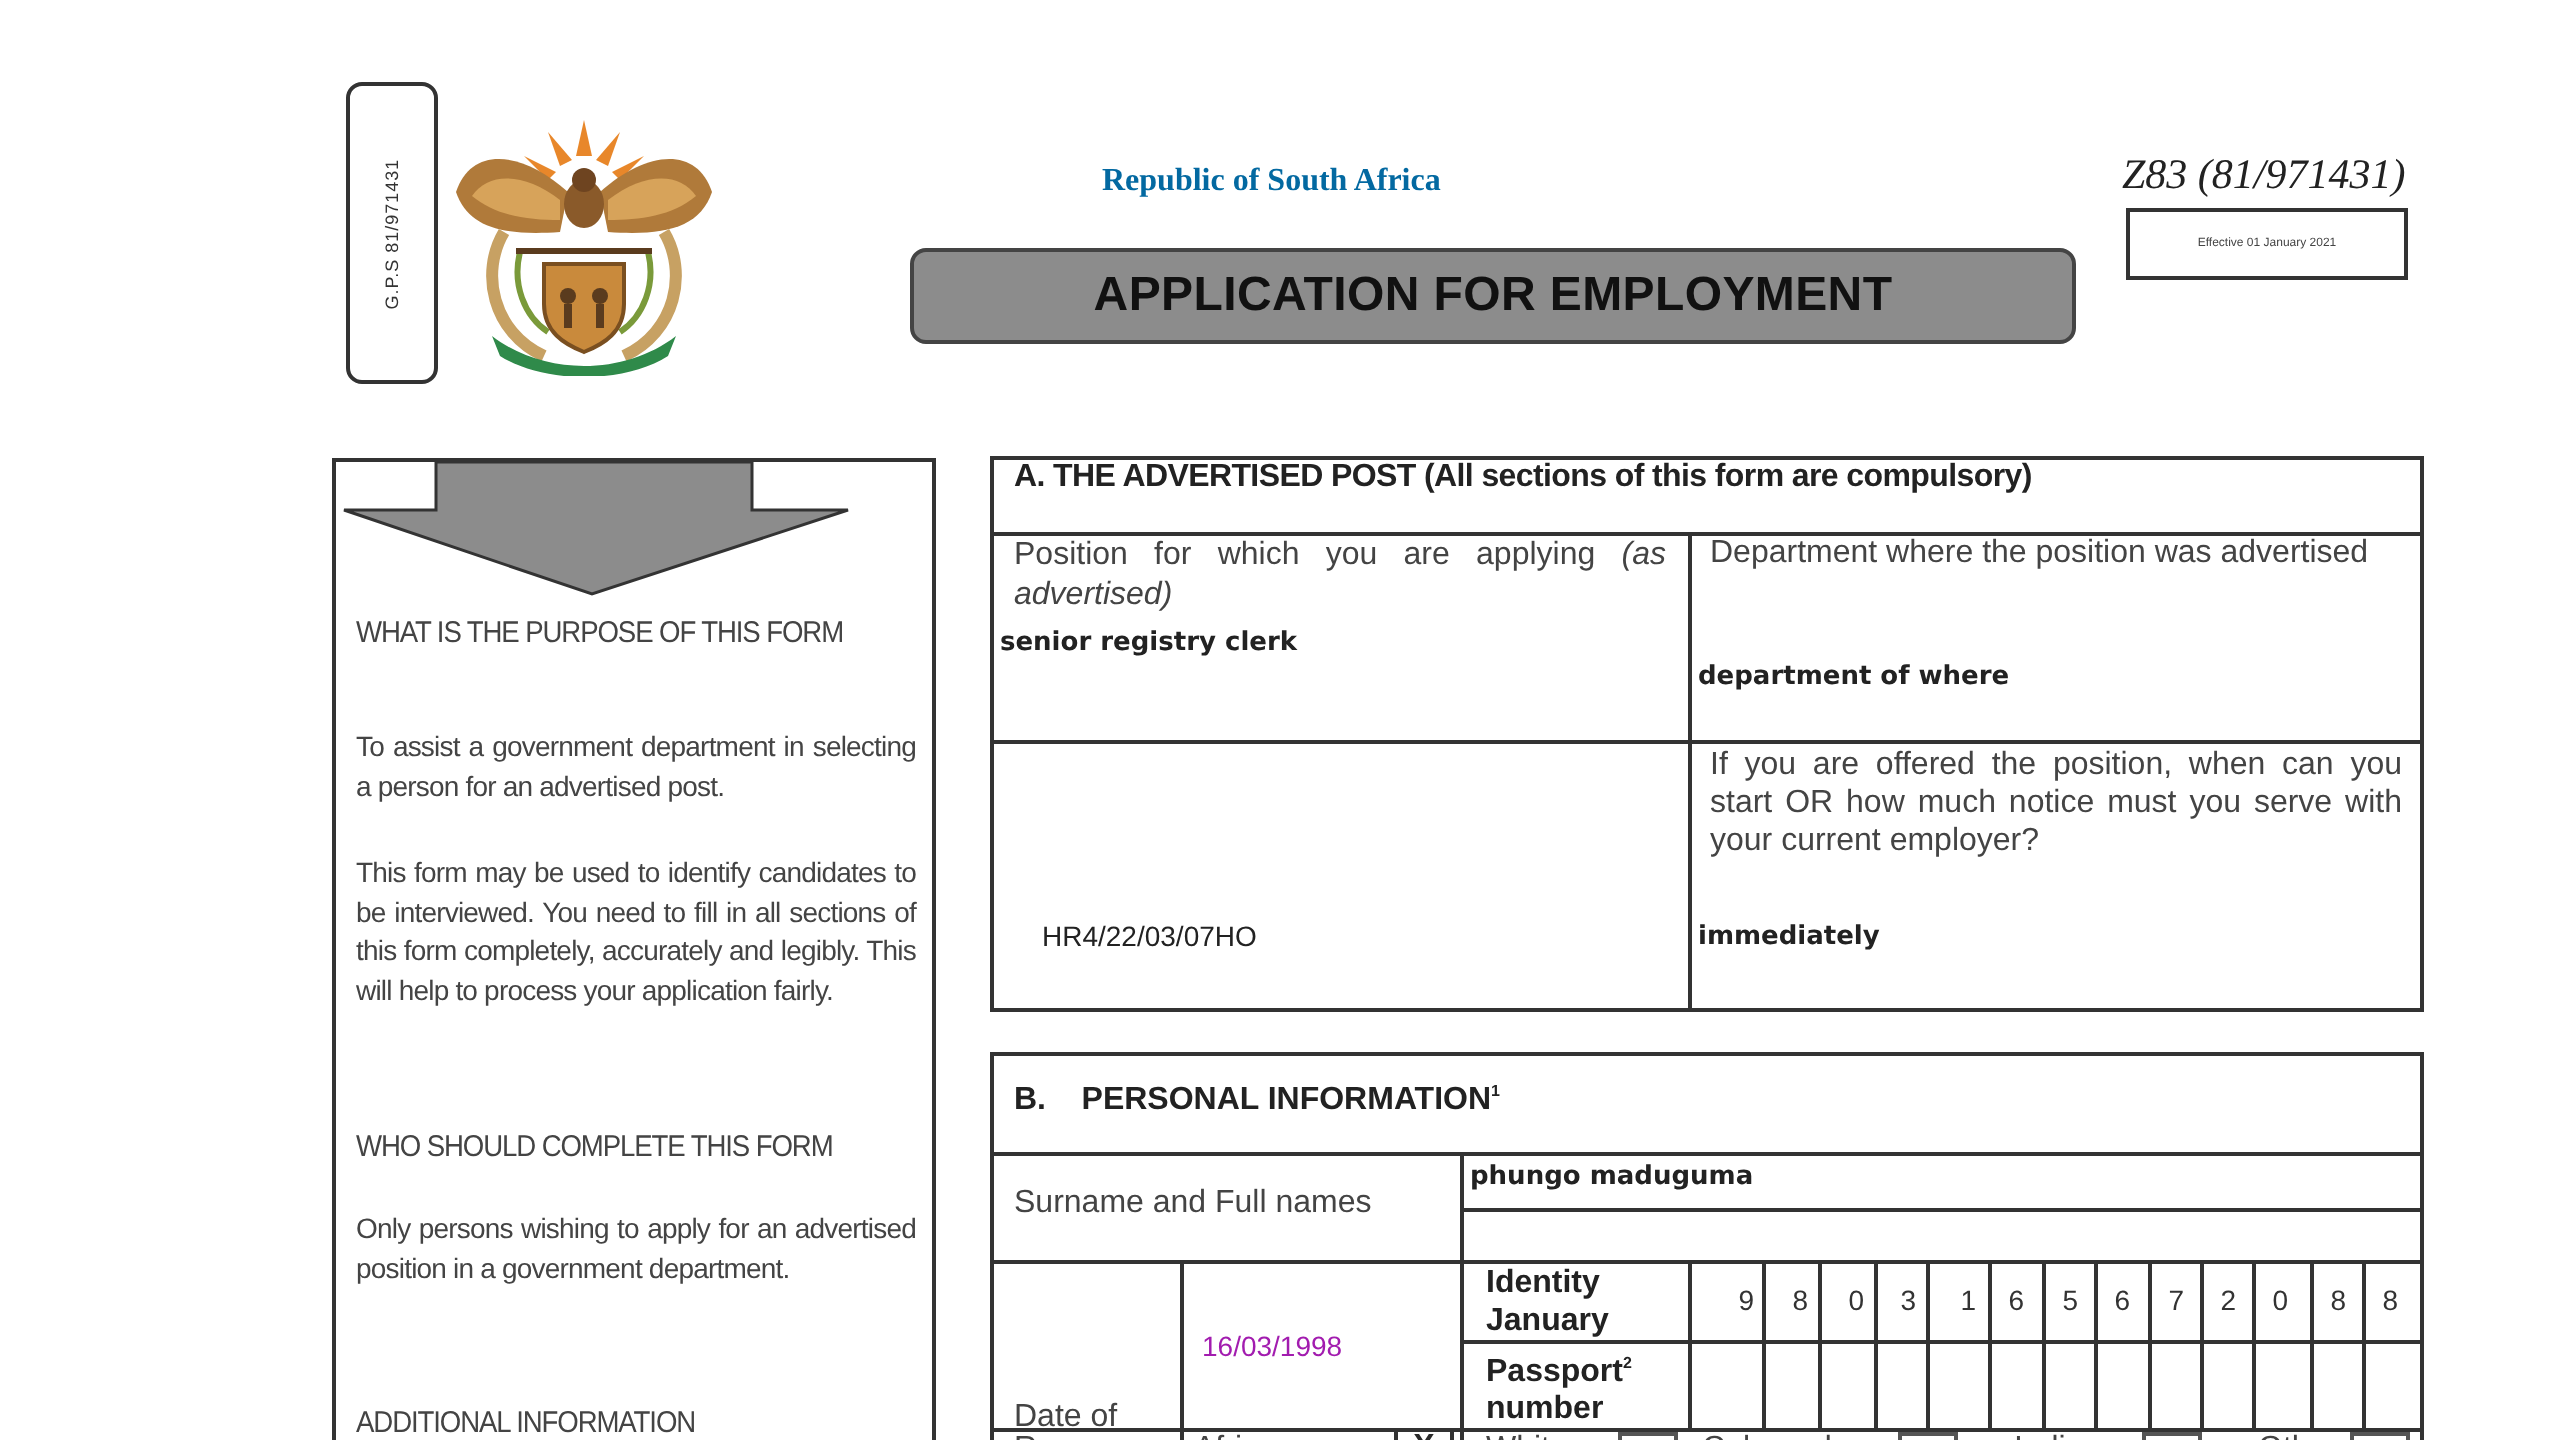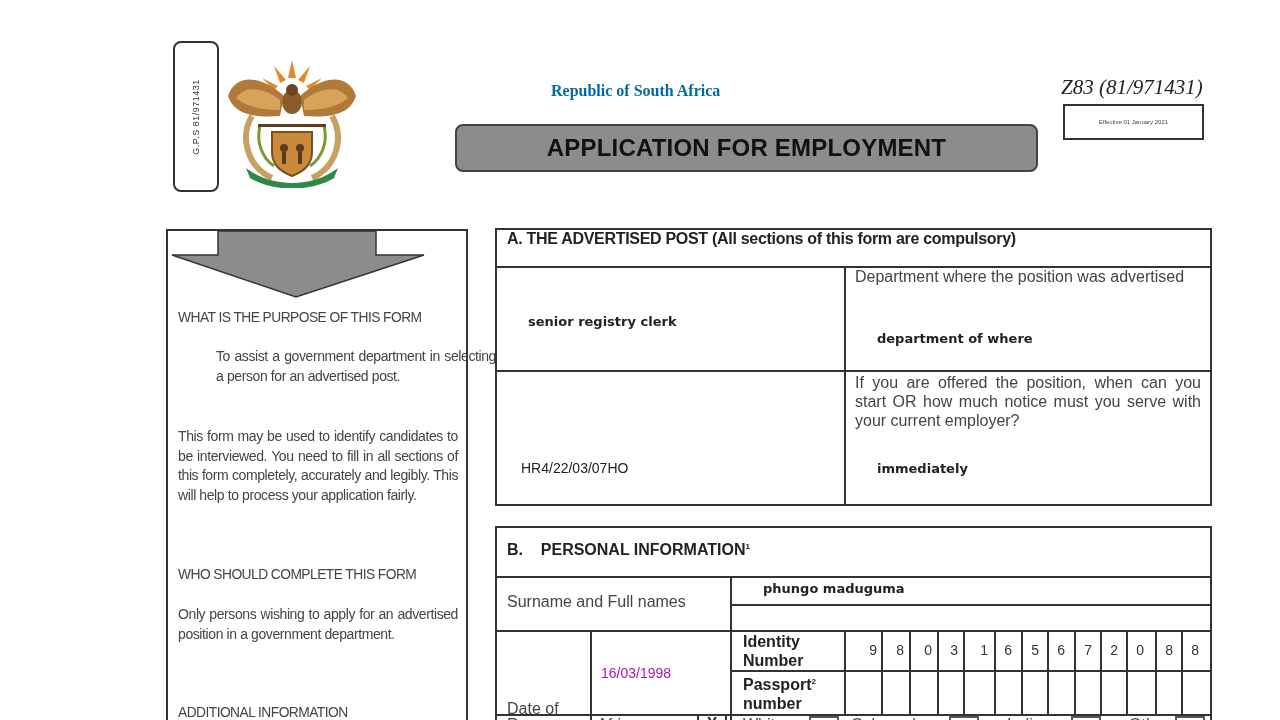--- a/index.html
+++ b/index.html
@@ -12,21 +12,21 @@
   .banner { left:455px; top:124px; width:583px; height:48px; background:#8c8c8c; border:2px solid #444; border-radius:8px; box-sizing:border-box; display:flex; align-items:center; justify-content:center; }
   .banner span { font-weight:bold; font-size:24px; color:#111; letter-spacing:0.2px; }
   .code { left:1061px; top:75px; font-family:"Liberation Serif", serif; font-size:21px; color:#222;font-style:italic; }
   .effective { left:1063px; top:104px; width:141px; height:36px; border:2px solid #333; box-sizing:border-box; display:flex; align-items:center; justify-content:center; font-size:6px; color:#444; }
   .sidebar { left:166px; top:229px; width:302px; height:500px; border:2px solid #333; box-sizing:border-box; }
   .sb-text { position:absolute; left:10px; width:280px; color:#444; }
   .sb-h { font-size:15px; letter-spacing:-0.6px; transform:scaleX(0.92); transform-origin:left; white-space:nowrap; }
   .sb-p { font-size:14px; line-height:19.5px; text-align:justify; letter-spacing:-0.4px; }
   .sec { border:2px solid #333; box-sizing:border-box; }
   .cell-label { color:#444; font-size:16px; }
-  .filled { font-family:"DejaVu Sans", sans-serif; font-size:13px; color:#222; font-weight:bold;margin-left:28px; }
+  .filled { font-family:"DejaVu Sans", sans-serif; font-size:13px; color:#222; font-weight:bold; }
   .vline { position:absolute; width:2px; background:#333; }
   .hline { position:absolute; height:2px; background:#333; }
   .idnum { position:absolute; font-size:14px; color:#333; text-align:right; }
 </style>
 </head>
 <body>
 
 <div class="abs gps-box">
   <span class="gps-text">G.P.S 81/971431</span>
 </div>
@@ -77,33 +77,37 @@
 <div class="abs code">Z83 (81/971431)</div>
 <div class="abs effective">
   <span>Effective 01 January 2021</span>
 </div>
 
 <div class="abs sidebar">
   <svg class="abs" style="left:0;top:0" width="298" height="72">
     <polygon points="50,0 208,0 208,24 256,24 128,66 4,24 50,24" fill="#8c8c8c" stroke="#333" stroke-width="1.5"></polygon>
   </svg>
   <div class="sb-text sb-h" style="top:77px;">WHAT IS THE PURPOSE OF THIS FORM</div>
-  <div class="sb-text sb-p" style="top:116px;margin-left:38px;">To assist a government department in selecting a person for an advertised post.</div>
+  <div class="sb-text sb-p" style="top:133px;">To assist a government department in selecting a person for an advertised post.</div>
   <div class="sb-text sb-p" style="top:196px;">This form may be used to identify candidates to be interviewed. You need to fill in all sections of this form completely, accurately and legibly. This will help to process your application fairly.</div>
   <div class="sb-text sb-h" style="top:334px;">WHO SHOULD COMPLETE THIS FORM</div>
   <div class="sb-text sb-p" style="top:374px;">Only persons wishing to apply for an advertised position in a government department.</div>
   <div class="sb-text sb-h" style="top:472px;">ADDITIONAL INFORMATION</div>
 </div>
 
 <div class="abs sec" style="left:495px; top:228px; width:717px; height:278px;">
   <div class="abs" style="left:10px; top:0px; font-weight:bold; font-size:16px; color:#222; letter-spacing:-0.3px;text-align:center;">A. THE ADVERTISED POST (All sections of this form are compulsory)</div>
   <div class="hline" style="left:0; top:36px; width:713px;"></div>
   <div class="vline" style="left:347px; top:36px; height:240px;"></div>
   <div class="hline" style="left:0; top:140px; width:713px;"></div>
 
+  <div class="abs cell-label" style="left:10px; top:38px; width:326px; line-height:20px; text-align:justify;">
+    <span>Position for which you are applying</span>
+    <i>(as advertised)</i>
+  </div>
   <div class="abs filled" style="left:3px; top:84px;">senior registry clerk</div>
 
   <div class="abs cell-label" style="left:358px; top:38px;">Department where the position was advertised</div>
   <div class="abs filled" style="left:352px; top:101px;">department of where</div>
 
   <div class="abs" style="left:3px; top:230px; font-size:14px; color:#222;margin-left:21px;">HR4/22/03/07HO</div>
 
   <div class="abs cell-label" style="left:358px; top:143px; width:346px; line-height:19px; text-align:justify;">If you are offered the position, when can you start OR how much notice must you serve with your current employer?</div>
   <div class="abs filled" style="left:352px; top:231px;">immediately</div>
 </div>
@@ -115,21 +119,21 @@
   <div class="vline" style="left:233px; top:48px; height:150px;"></div>
   <div class="abs cell-label" style="left:10px; top:65px;">Surname and Full names</div>
   <div class="abs filled" style="left:238px; top:53px;">phungo maduguma</div>
   <div class="hline" style="left:233px; top:76px; width:480px;"></div>
   <div class="hline" style="left:0; top:102px; width:713px;"></div>
 
   <div class="vline" style="left:93px; top:102px; height:96px;"></div>
   <div class="abs cell-label" style="left:10px; top:122px; line-height:21px; width:70px;margin-top:48px;">Date of Birth</div>
   <div class="abs" style="left:104px; top:137px; font-size:14px; color:#a21caf;">16/03/1998</div>
 
-  <div class="abs" style="left:246px; top:104px; font-weight:bold; font-size:16px; line-height:19px; color:#222; width:90px;">Identity Number</div>
+  <div class="abs" style="left:246px; top:104px; font-weight:bold; font-size:16px; line-height:19px; color:#222; width:90px;">Identity January</div>
   <div class="hline" style="left:233px; top:142px; width:480px;"></div>
   <div class="abs" style="left:246px; top:144px; font-weight:bold; font-size:16px; line-height:19px; color:#222;"><span>Passport</span><sup style="font-size:8px;">2</sup><br><span>number</span></div>
 
   <div class="vline" style="left:347px; top:102px; height:84px;"></div>
   <div class="vline" style="left:384px; top:102px; height:84px;"></div>
   <div class="vline" style="left:412px; top:102px; height:84px;"></div>
   <div class="vline" style="left:440px; top:102px; height:84px;"></div>
   <div class="vline" style="left:466px; top:102px; height:84px;"></div>
   <div class="vline" style="left:497px; top:102px; height:84px;"></div>
   <div class="vline" style="left:524px; top:102px; height:84px;"></div>

